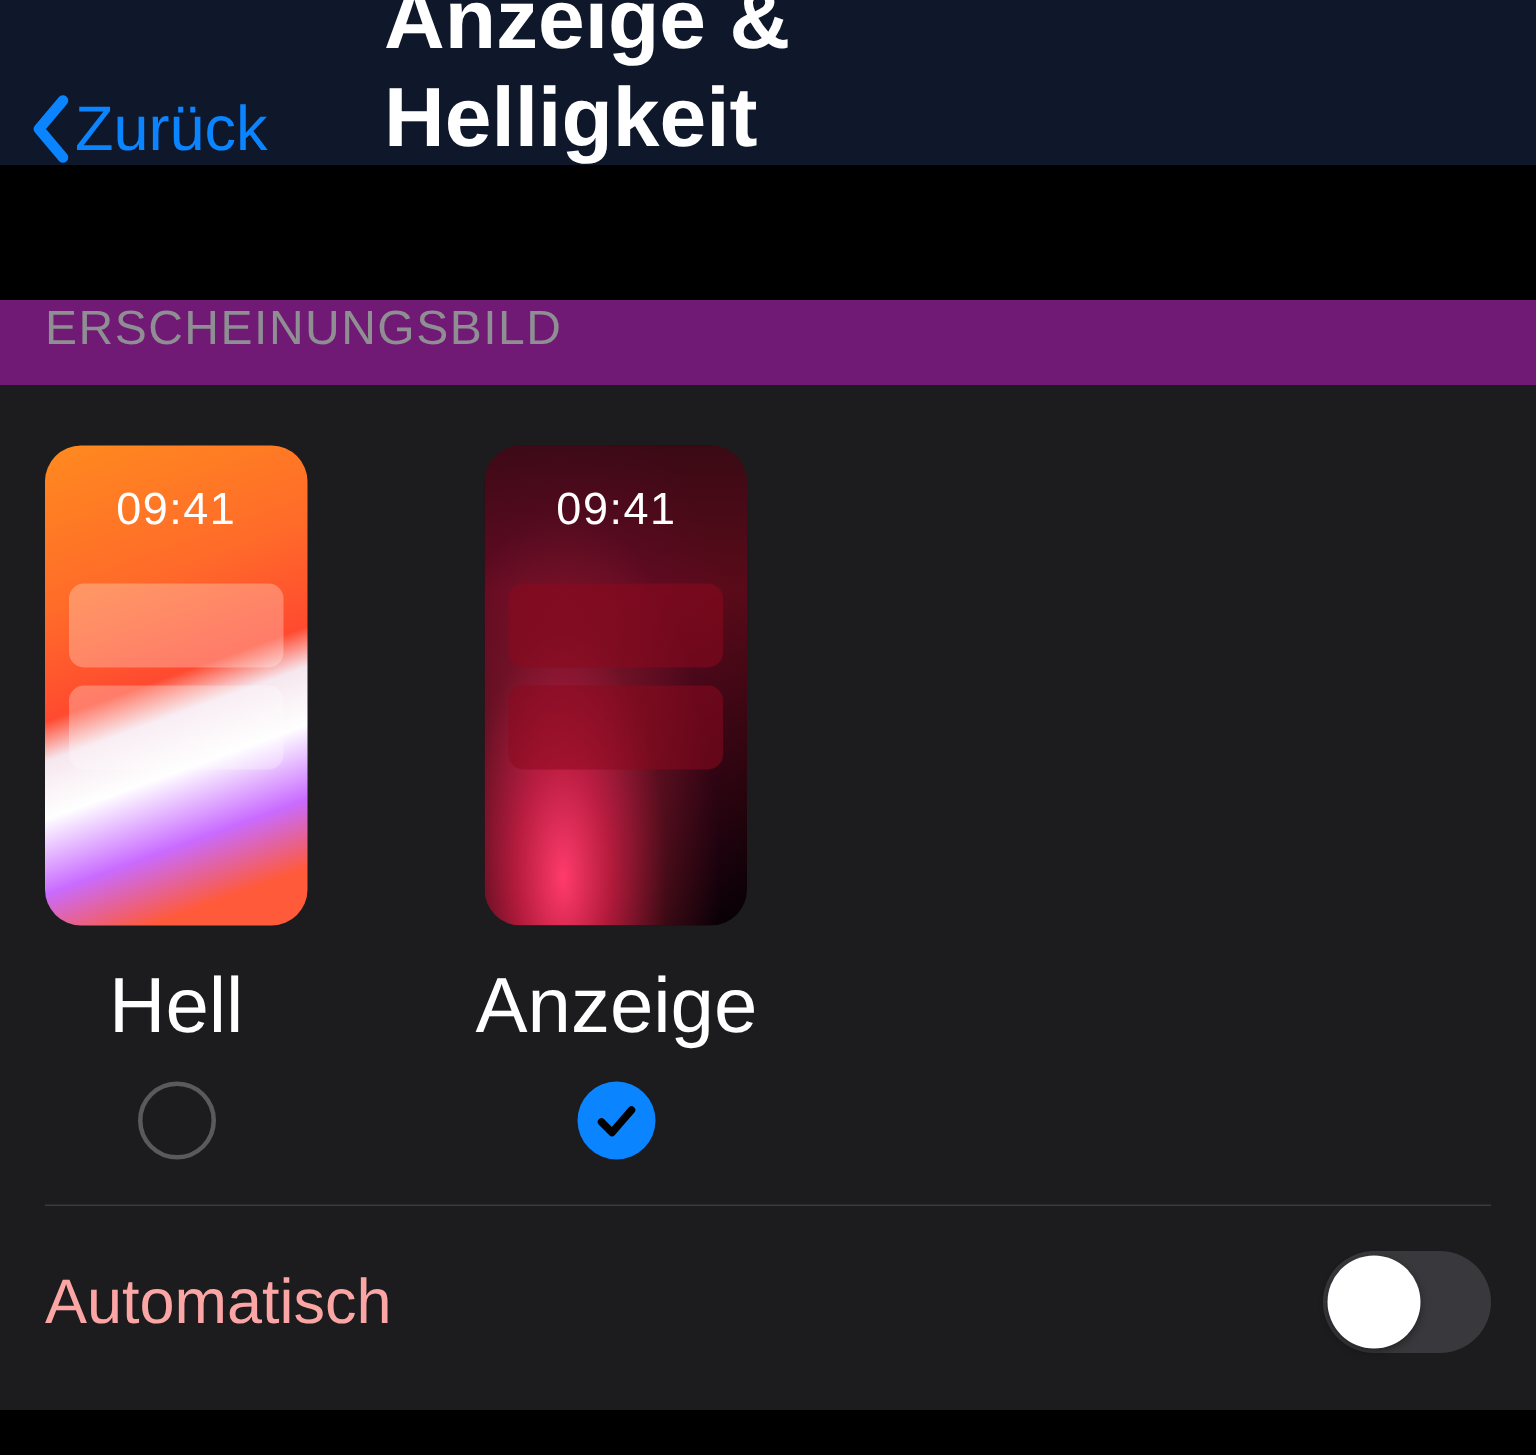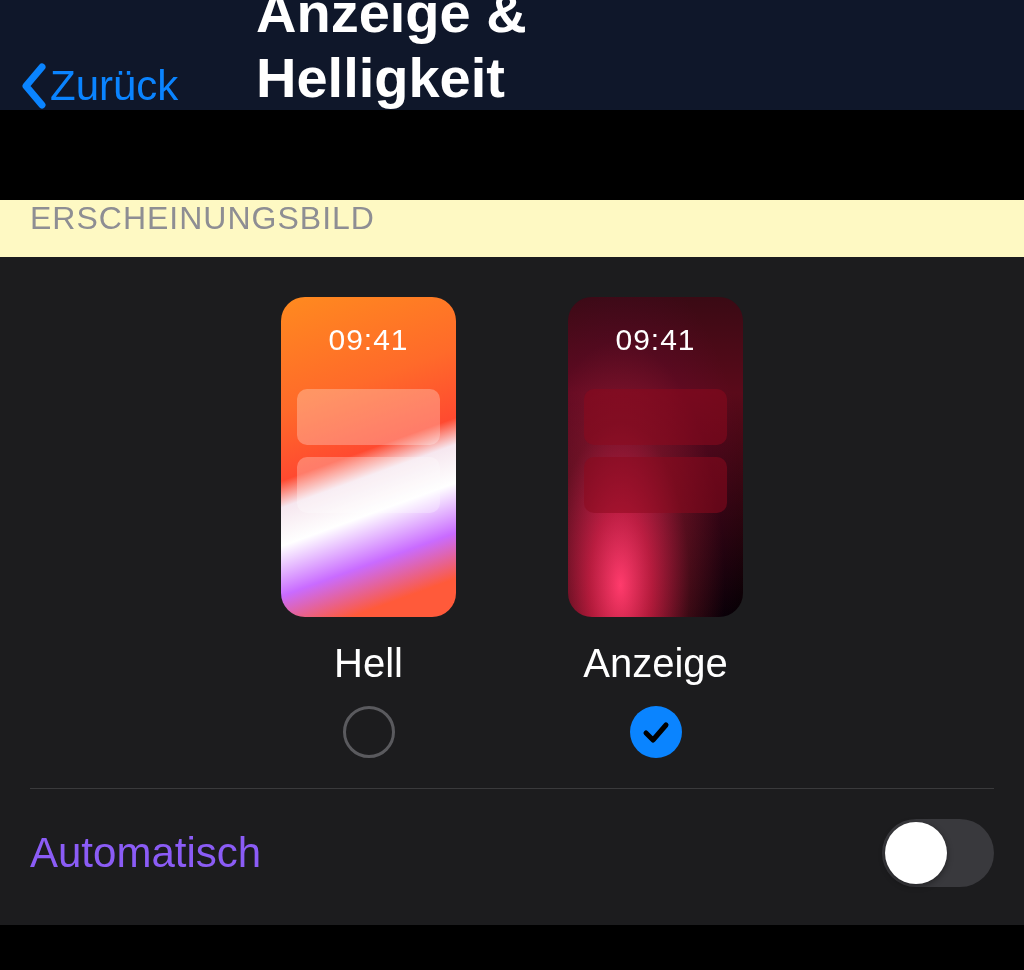--- a/index.html
+++ b/index.html
@@ -53,28 +53,27 @@
     }
     .section-spacer {
       background: #000;
       height: 90px;
     }
     .section-header {
       color: #8e8e93;
       font-size: 32px;
       letter-spacing: 1px;
       padding: 0 30px 20px 30px;
-      background: #fef9c3;
+      background: #701a75;
     }
     .panel {
       background: #1c1c1e;
     }
     .appearance-row {
       display: flex;
-      justify-content: center;
       gap: 112px;
       padding: 40px 30px 30px 30px;
     }
     .appearance-option {
       display: flex;
       flex-direction: column;
       align-items: center;
       cursor: pointer;
     }
     .preview {
@@ -112,21 +111,21 @@
     }
     .preview-notif.n1 { top: 92px; }
     .preview-notif.n2 { top: 160px; }
     .preview-light .preview-notif {
       background: rgba(255, 255, 255, 0.28);
     }
     .preview-dark .preview-notif {
       background: rgba(140, 10, 30, 0.55);
     }
     .option-label {
-      font-size: 40px;
+      font-size: 52px;
       color: #fff;
       margin-bottom: 20px;
     }
     .radio {
       width: 52px;
       height: 52px;
       border-radius: 50%;
       display: flex;
       align-items: center;
       justify-content: center;
@@ -154,21 +153,21 @@
       margin: 0 30px;
     }
     .toggle-row {
       display: flex;
       align-items: center;
       justify-content: space-between;
       padding: 30px 30px 38px 30px;
     }
     .toggle-label {
       font-size: 42px;
-      color: #8b5cf6;
+      color: #fca5a5;
     }
     .switch {
       width: 112px;
       height: 68px;
       border-radius: 34px;
       background: #39393d;
       position: relative;
       cursor: pointer;
     }
     .switch-knob {

